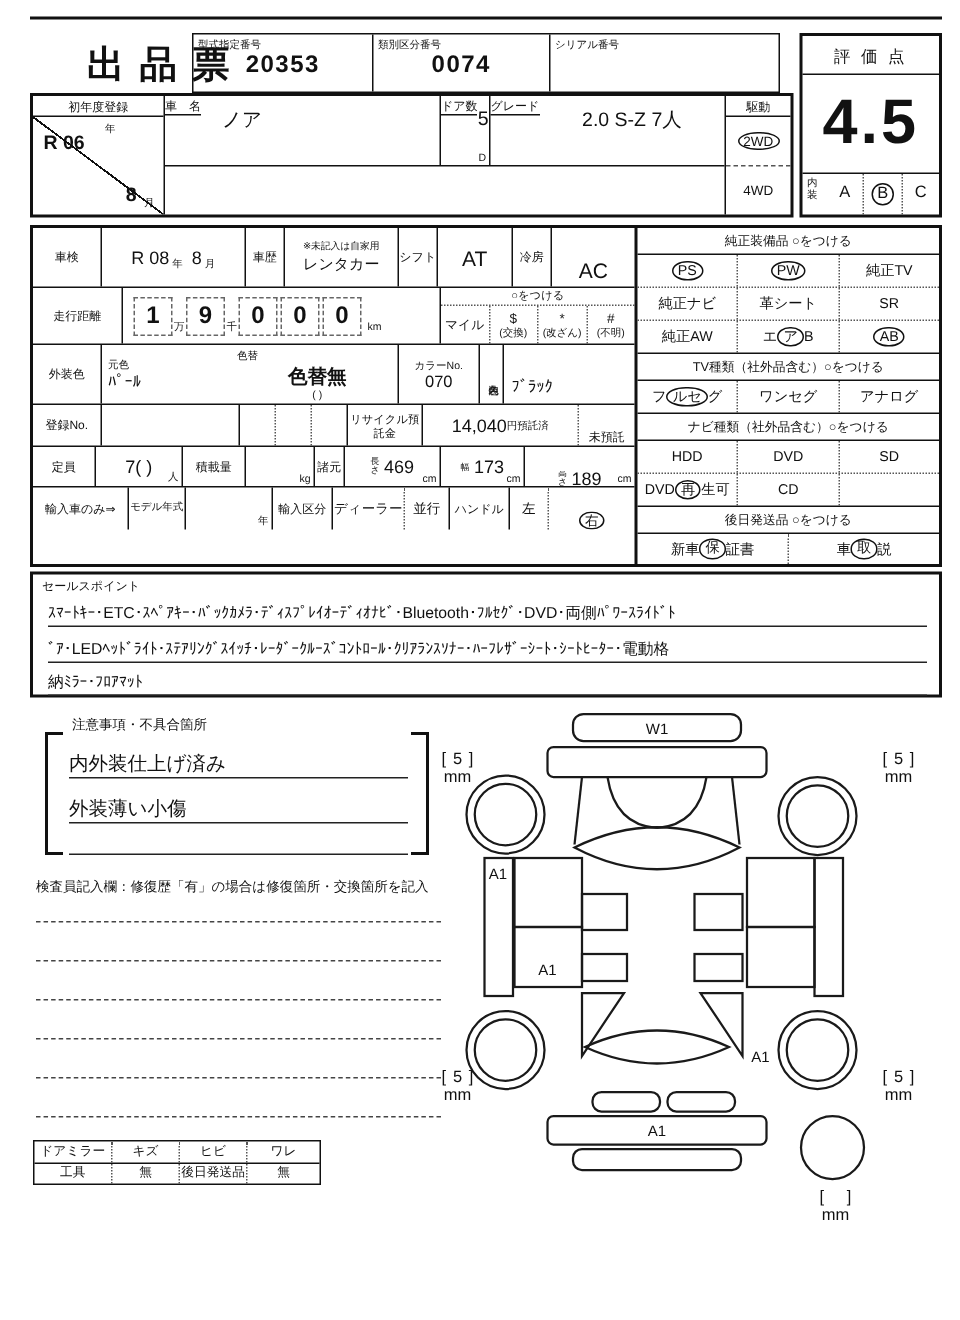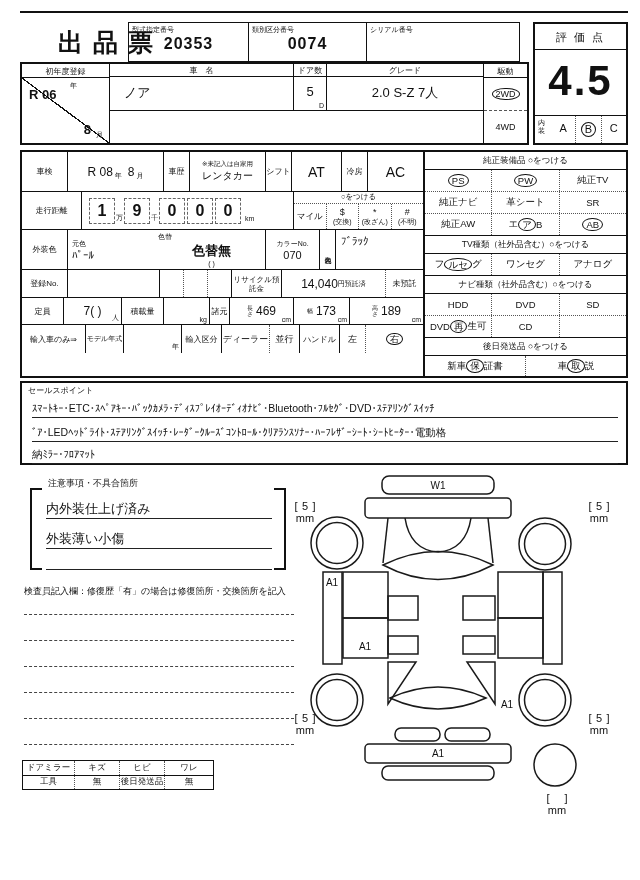--- a/index.html
+++ b/index.html
@@ -41,40 +41,40 @@
   .mt-lbl { height:14px; font-size:8px; text-align:center; border-bottom:1px solid #111; padding-top:2px; }
   #diagcell { flex:1; position:relative;
     background:linear-gradient(to top right, transparent 49.4%, #111 49.4%, #111 50.6%, transparent 50.6%); }
   #diagcell .fy { position:absolute; left:7px; top:9px; font-size:13px; font-weight:bold; }
   #diagcell .fyu { position:absolute; left:48px; top:3px; font-size:7px; }
   #diagcell .fm { position:absolute; right:18px; bottom:6px; font-size:13px; font-weight:bold; }
   #diagcell .fmu { position:absolute; right:6px; bottom:3px; font-size:7px; }
   .mt-mid { flex:1; display:flex; flex-direction:column; }
   .mt-rowA { height:47px; display:flex; border-bottom:1px solid #111; }
   .mt-rowB { flex:1; display:flex; }
-  .hcol { display:flex; flex-direction:column; border-right:1px solid #111; }
+  .hcol { display:flex; flex-direction:row; border-right:1px solid #111; }
   .hcol:last-child { border-right:none; }
   .hcol .hh { height:13px; font-size:8px; text-align:center; border-bottom:1px solid #111; padding-top:1px; }
   .hcol .hv { flex:1; font-size:13px; text-align:center; padding-top:7px; position:relative; }
   .dsub { position:absolute; right:2px; bottom:1px; font-size:7px; }
   .mt-rowB .cell { border-right:1px solid #111; font-size:8px; display:flex;
                    align-items:center; justify-content:center; position:relative; }
   .mt-rowB .cell:last-child { border-right:none; }
   .mt-drive { width:44px; display:flex; flex-direction:column; }
   .mt-drive .dv { flex:1; font-size:9px; display:flex; align-items:center; justify-content:center; }
   .mt-drive .dv.top { border-bottom:1px dashed #555; }
 
   
   #spec { left:20px; top:150px; width:608px; height:228px; border:2px solid #111; display:flex; }
   #spec-left { width:403px; border-right:2px solid #111; display:flex; flex-direction:column; }
   .srow { display:flex; border-bottom:1px solid #111; }
   .srow:last-child { border-bottom:none; }
   .sc { border-right:1px solid #111; display:flex; align-items:center;
         justify-content:center; position:relative; overflow:hidden; }
-  .sc:last-child { border-right:none; }
+  .sc:last-child { border-right:none;margin-top:16px; }
   .sc.dot { border-right:1px dotted #555;text-align:right; }
   .lab { font-size:8px; text-align:center; }
   .val12 { font-size:12px; }
   .unit { font-size:7px; }
 
   
   .odobox { border:1.5px dashed #666; width:26px; height:26px; font-size:16px; font-weight:bold;
             text-align:center; line-height:24px; margin:0 1px; }
   .mileblk { flex:1; display:flex; flex-direction:column; }
   .mileblk .mb-h { height:12px; font-size:7.5px; text-align:center; border-bottom:1px dotted #555; }
@@ -380,21 +380,21 @@
       <div class="eh" style="height:18px">後日発送品 ○をつける</div>
       <div class="er" style="flex:1">
         <div class="ec">新車<span class="circ">保</span>証書</div>
         <div class="ec">車<span class="circ">取</span>説</div>
       </div>
     </div>
   </div>
 
   <div id="sales" class="abs">
     <span class="sp-l">セールスポイント</span>
-    <div class="spline" style="top:12px">ｽﾏｰﾄｷｰ･ETC･ｽﾍﾟｱｷｰ･ﾊﾞｯｸｶﾒﾗ･ﾃﾞｨｽﾌﾟﾚｲｵｰﾃﾞｨｵﾅﾋﾞ･Bluetooth･ﾌﾙｾｸﾞ･DVD･ｽﾃｱﾘﾝｸﾞｽｲｯﾁ</div>
+    <div class="spline" style="top:12px">ｽﾏｰﾄｷｰ･ETC･ｽﾍﾟｱｷｰ･ﾊﾞｯｸｶﾒﾗ･ﾃﾞｨｽﾌﾟﾚｲｵｰﾃﾞｨｵﾅﾋﾞ･Bluetooth･ﾌﾙｾｸﾞ･DVD･両側ﾊﾟﾜｰｽﾗｲﾄﾞﾄ</div>
     <div class="spline" style="top:36px">ﾞｱ･LEDﾍｯﾄﾞﾗｲﾄ･ｽﾃｱﾘﾝｸﾞｽｲｯﾁ･ﾚｰﾀﾞｰｸﾙｰｽﾞｺﾝﾄﾛｰﾙ･ｸﾘｱﾗﾝｽｿﾅｰ･ﾊｰﾌﾚｻﾞｰｼｰﾄ･ｼｰﾄﾋｰﾀｰ･電動格</div>
     <div class="spline" style="top:58px">納ﾐﾗｰ･ﾌﾛｱﾏｯﾄ</div>
   </div>
 
   <div id="notes-label" class="abs">注意事項・不具合箇所</div>
   <div class="abs brk l"></div>
   <div class="abs brk r"></div>
   <div class="nline" style="top:494px">内外装仕上げ済み</div>
   <div class="nline" style="top:524px">外装薄い小傷</div>
   <div class="nline" style="top:552px;height:18px"></div>

